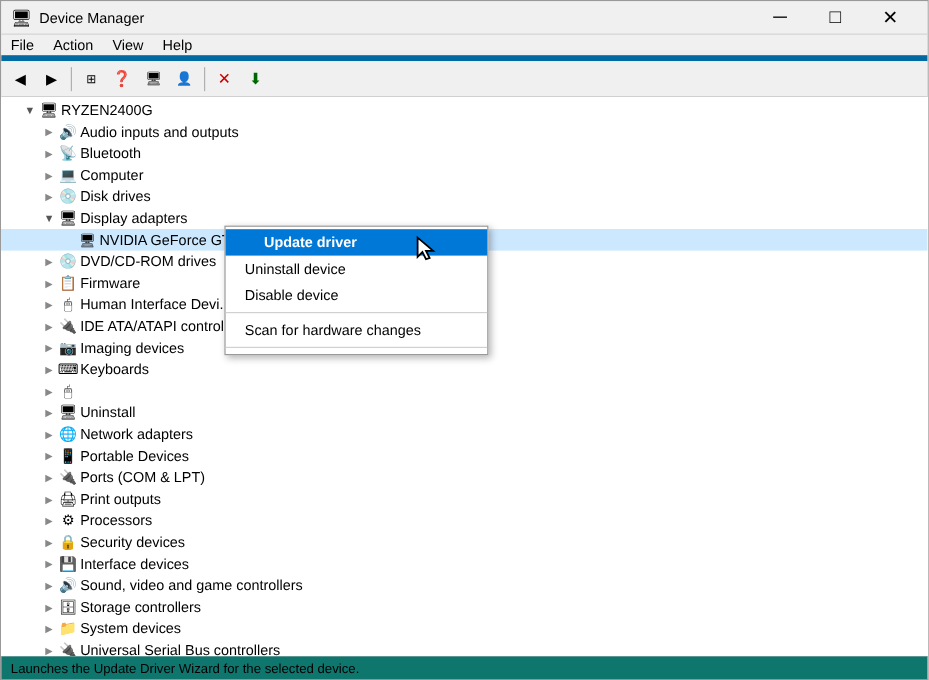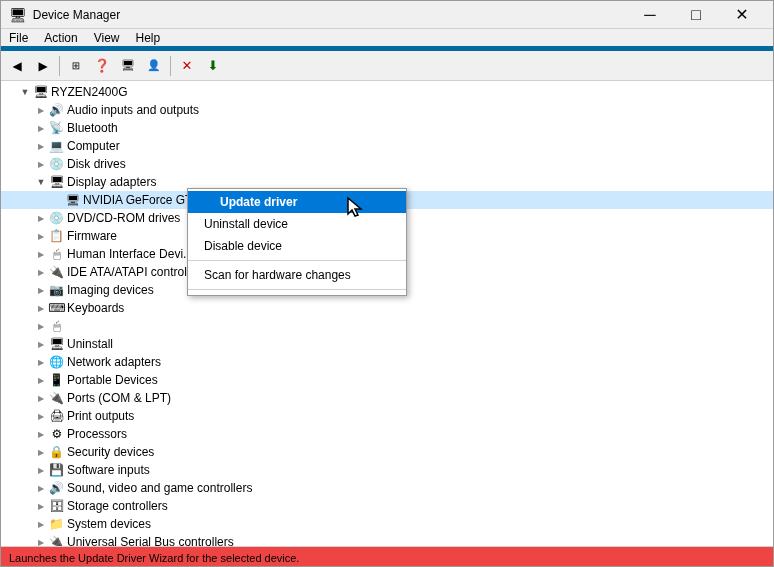--- a/index.html
+++ b/index.html
@@ -118,21 +118,21 @@
       padding: 4px 16px;
       cursor: pointer;
       font-size: 12px;
     }
     .ctx-item.highlighted { background: #0078d7; color: white; }
     .ctx-item.bold { font-weight: bold; padding-left: 32px; }
     .ctx-sep { height: 1px; background: #d0d0d0; margin: 3px 0; }
 
     .status-bar {
       height: 22px;
-      background: #ef4444;
+      background: #0f766e;
       border-top: 1px solid #d0d0d0;
       display: flex;
       align-items: center;
       padding: 0 8px;
       font-size: 11px;
     }
 
     
     .cursor-arrow {
       position: absolute;
@@ -305,21 +305,21 @@
 
       <div class="tree-item indent-2">
         <span class="tree-toggle" style="font-size:8px; color:#888;">▶</span>
         <span class="tree-icon">🔒</span>
         <span>Security devices</span>
       </div>
 
       <div class="tree-item indent-2">
         <span class="tree-toggle" style="font-size:8px; color:#888;">▶</span>
         <span class="tree-icon">💾</span>
-        <span>Software inputs</span>
+        <span>Interface devices</span>
       </div>
 
       <div class="tree-item indent-2">
         <span class="tree-toggle" style="font-size:8px; color:#888;">▶</span>
         <span class="tree-icon">🔊</span>
         <span>Sound, video and game controllers</span>
       </div>
 
       <div class="tree-item indent-2">
         <span class="tree-toggle" style="font-size:8px; color:#888;">▶</span>

